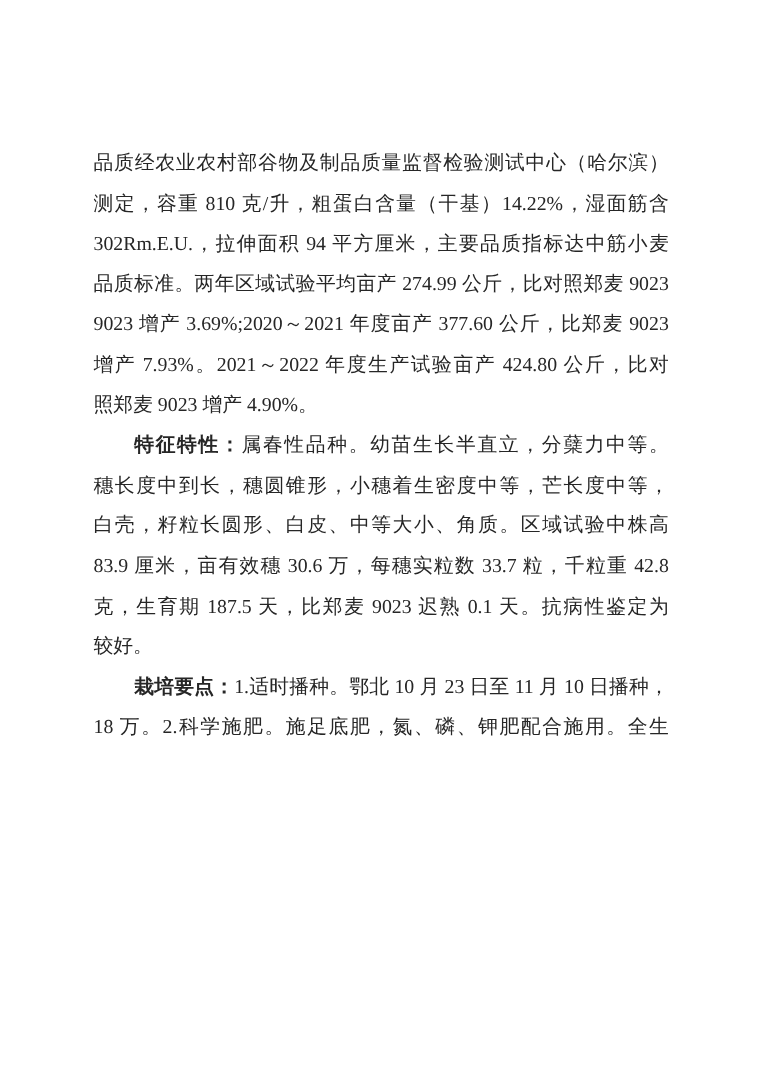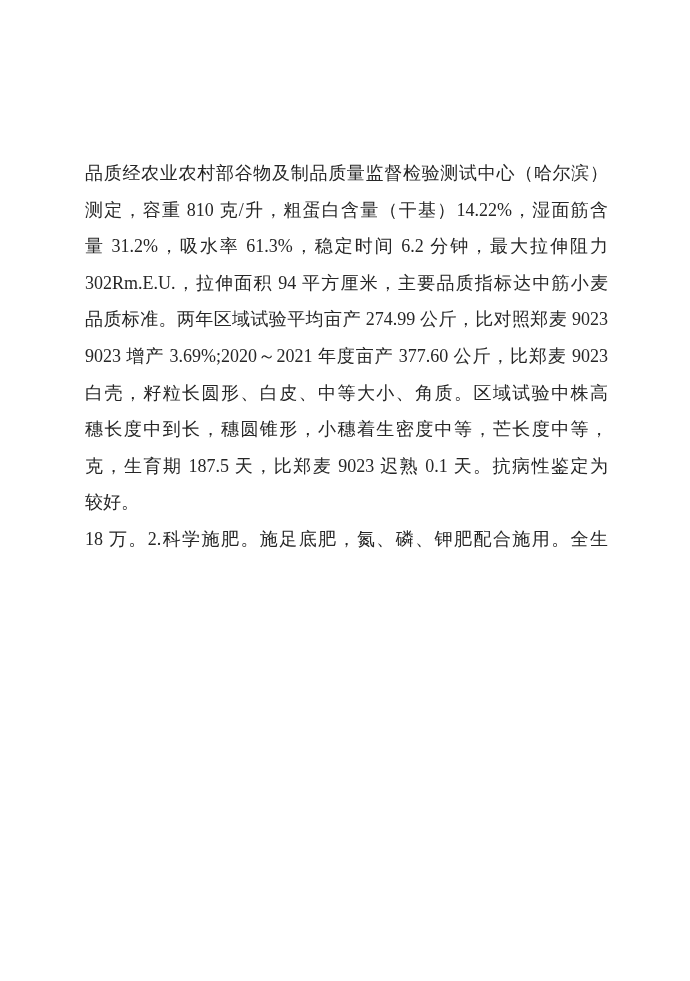--- a/index.html
+++ b/index.html
@@ -8,21 +8,20 @@
     background: #ffffff;
   }
   .page {
     position: relative;
     width: 690px;
     height: 692px;
     background: #ffffff;
     overflow: hidden;
     font-family: "Liberation Serif", "DejaVu Serif", serif;
     color: #262626;
-    margin-top: 25px;
   }
   .text-block {
     position: absolute;
     left: 85px;
     top: 130px;
     width: 523px;
     font-size: 18px;
   }
   .line {
     height: 36.6px;
@@ -52,24 +51,28 @@
     letter-spacing: 1px;
   }
 </style>
 </head>
 <body>
 
 <div class="page">
   <div class="text-block">
       <div class="line">品质经农业农村部谷物及制品质量监督检验测试中心（哈尔滨）</div>
       <div class="line">测定，容重 810 克/升，粗蛋白含量（干基）14.22%，湿面筋含</div>
-      <div class="line">量 31.2%，吸水率 61.3%，稳定时间 6.2 分钟，最大拉伸阻力</div>
       <div class="line">302Rm.E.U.，拉伸面积 94 平方厘米，主要品质指标达中筋小麦</div>
       <div class="line">品质标准。两年区域试验平均亩产 274.99 公斤，比对照郑麦 9023</div>
       <div class="line">9023 增产 3.69%;2020～2021 年度亩产 377.60 公斤，比郑麦 9023</div>
+      <div class="line">增产 7.93%。2021～2022 年度生产试验亩产 424.80 公斤，比对</div>
+      <div class="line last">照郑麦 9023 增产 4.90%。</div>
+      <div class="line indent"><span class="lead">特征特性：</span>属春性品种。幼苗生长半直立，分蘖力中等。</div>
+      <div class="line">穗长度中到长，穗圆锥形，小穗着生密度中等，芒长度中等，</div>
       <div class="line">白壳，籽粒长圆形、白皮、中等大小、角质。区域试验中株高</div>
-      <div class="line">穗长度中到长，穗圆锥形，小穗着生密度中等，芒长度中等，</div>
+      <div class="line">83.9 厘米，亩有效穗 30.6 万，每穗实粒数 33.7 粒，千粒重 42.8</div>
       <div class="line">克，生育期 187.5 天，比郑麦 9023 迟熟 0.1 天。抗病性鉴定为</div>
       <div class="line last">较好。</div>
+      <div class="line indent"><span class="lead">栽培要点：</span>1.适时播种。鄂北 10 月 23 日至 11 月 10 日播种，</div>
       <div class="line">18 万。2.科学施肥。施足底肥，氮、磷、钾肥配合施用。全生</div>
     </div>
   <div class="footer">— 10 —</div>
 </div>
 
 </body></html>

